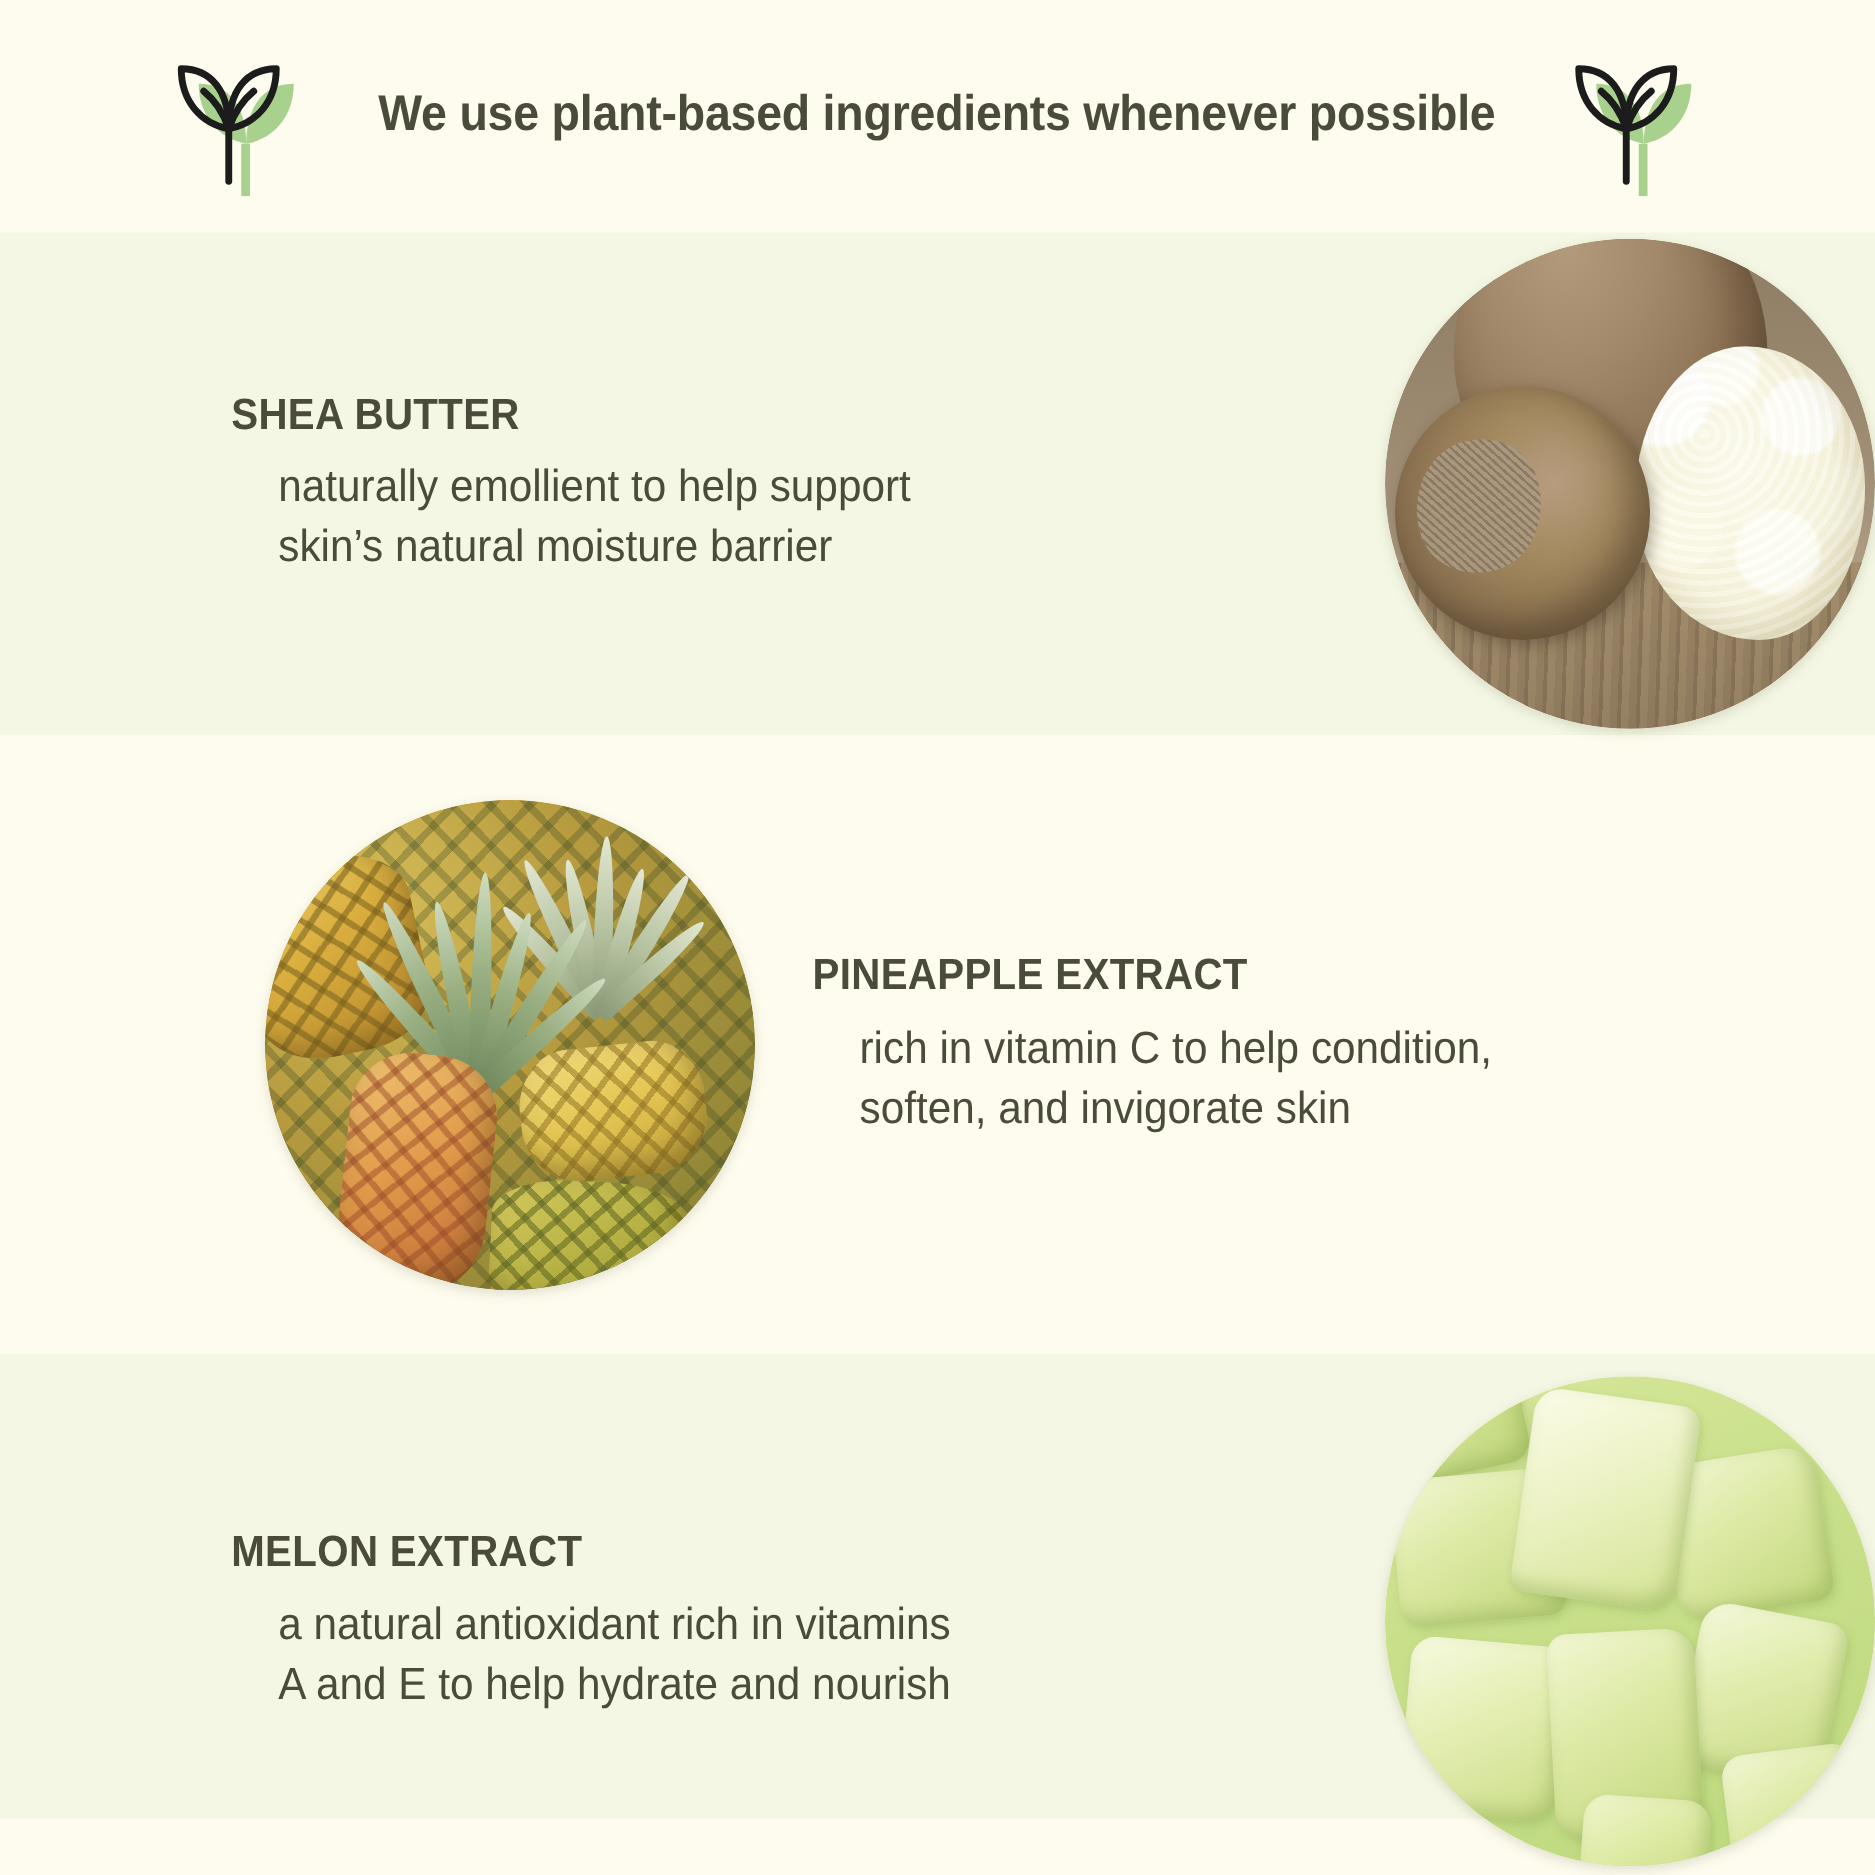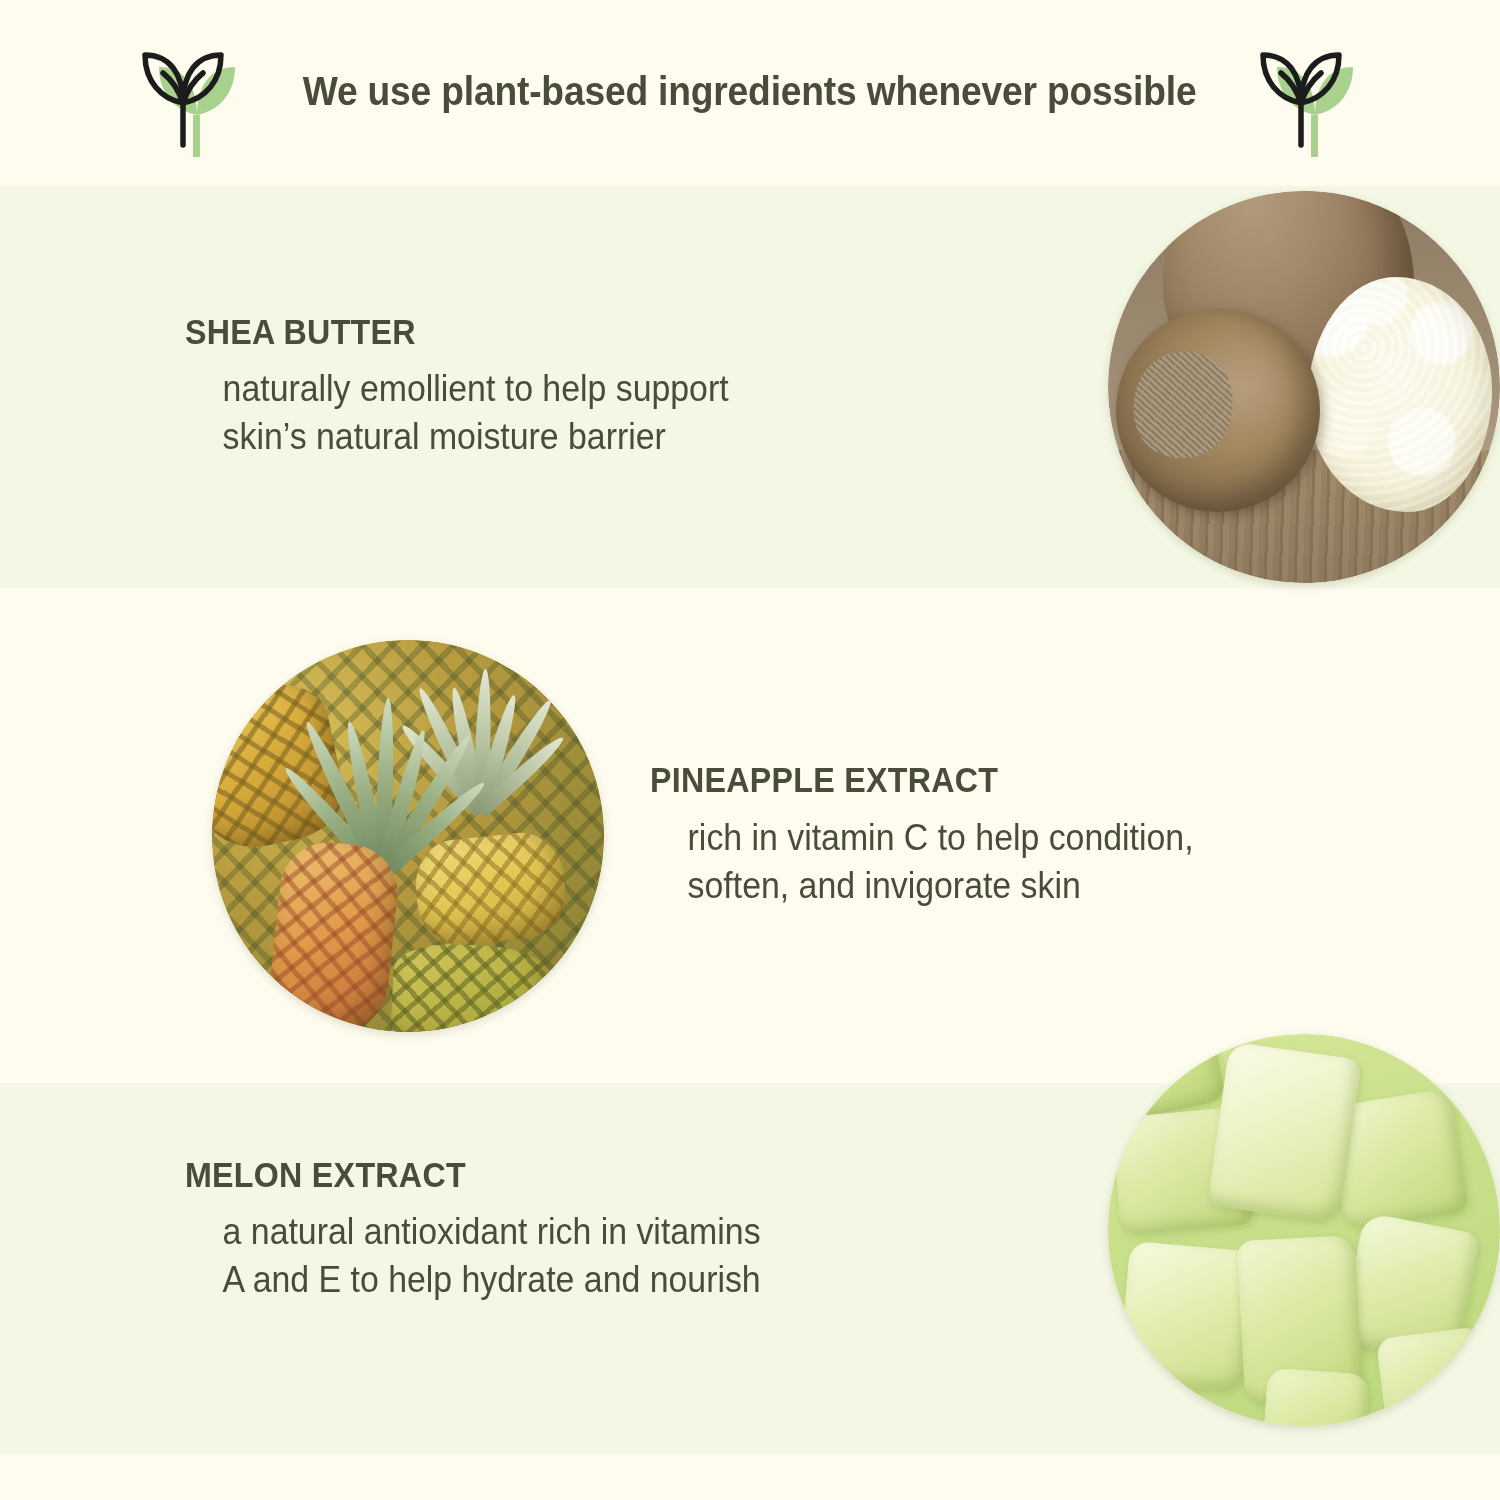--- a/index.html
+++ b/index.html
@@ -68,21 +68,21 @@
   .row {
     position: absolute;
     left: 0;
     width: 1500px;
     display: flex;
     align-items: center;
     justify-content: flex-end;
   }
   .row-shea  { top: 186px;  height: 402px; }
   .row-pine  { top: 588px;  height: 495px; }
-  .row-melon { top: 1044px; height: 372px; }
+  .row-melon { top: 1111px; height: 372px; }
 
   .text-col {
     flex: 0 0 auto;
     box-sizing: border-box;
   }
   .ing-title {
     font-size: 35px;
     font-weight: bold;
     color: #4A4B3A;
     letter-spacing: 0.3px;

